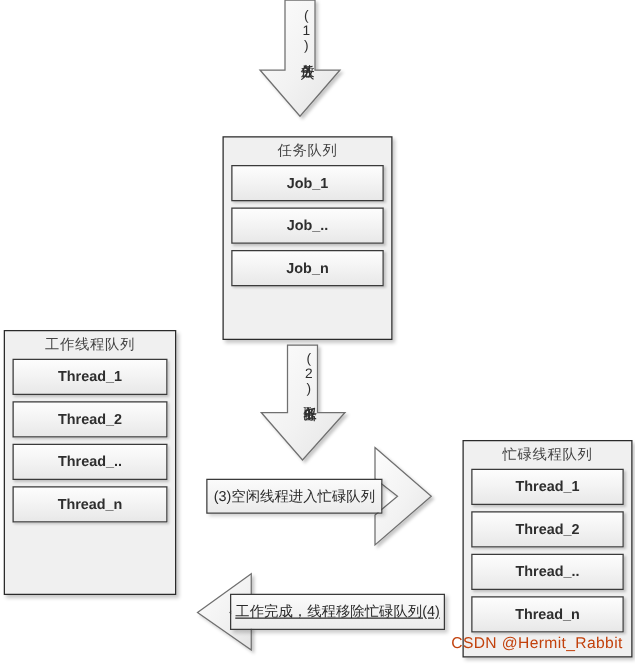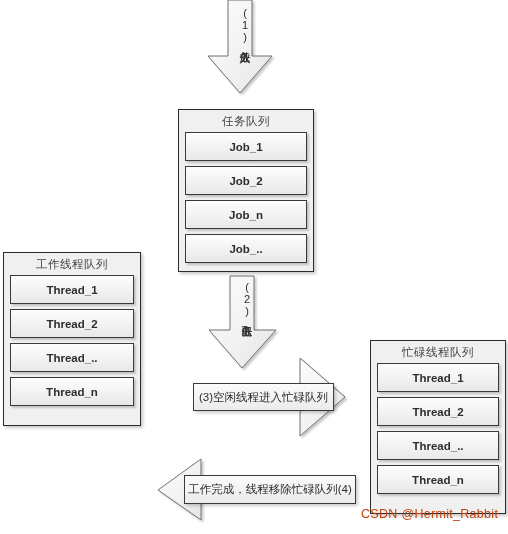--- a/index.html
+++ b/index.html
@@ -53,22 +53,22 @@
     align-items: center;
     justify-content: center;
     font-size: 11.5px;
     color: #2e2e2e;
     font-weight: bold;
   }
   .queue-item:last-child { margin-bottom: 0; }
 
   
   #task-queue      { left: 178px; top: 109px;  width: 136px; height: 163px; }
-  #worker-queue    { left: 3px;   top: 252px;  width: 138px; height: 174px; }
-  #busy-queue      { left: 370px; top: 340px;  width: 136px; height: 174px; }
+  #worker-queue    { left: 3px;   top: 264px;  width: 138px; height: 212px; }
+  #busy-queue      { left: 370px; top: 352px;  width: 136px; height: 174px; }
 
   
   #arrow-layer {
     position: absolute;
     left: 0; top: 0;
     width: 508px;
     height: 534px;
     pointer-events: none;
   }
 
@@ -93,22 +93,22 @@
     border: 1.3px solid #3a3a3a;
     background: linear-gradient(180deg, #fbfbfb 0%, #f3f3f3 50%, #ebebeb 100%);
     box-shadow: 2px 2px 3px rgba(0,0,0,0.20);
     display: flex;
     align-items: center;
     justify-content: center;
     font-size: 11.5px;
     color: #2b2b2b;
     white-space: nowrap;
   }
-  #label-idle   { left: 165px; top: 383px; width: 141px; height: 28px; margin-left: 28px; }
-  #label-done   { left: 184px; top: 475px; width: 172px; height: 29px; }
+  #label-idle   { left: 165px; top: 383px; width: 141px; height: 28px; }
+  #label-done   { left: 184px; top: 475px; width: 172px; height: 29px; text-decoration: underline; }
 
   
   #watermark {
     position: absolute;
     left: 361px;
     top: 507px;
     font-size: 12.5px;
     color: #c2410c;
     letter-spacing: 0.3px;
     white-space: nowrap;
@@ -139,23 +139,22 @@
 
     <polygon points="201,459 158,490 201,520 201,502 184,490 201,477" fill="url(#arrowGrad)" stroke="#6f6f6f" stroke-width="1" filter="url(#dropsh)"></polygon>
   </svg>
 
   <div class="v-label" id="label-put">(1)放入任务</div>
 
   <div class="queue-box" id="task-queue">
     <div class="queue-title">任务队列</div>
     <div class="queue-items">
       <div class="queue-item">Job_1</div>
-      <div class="queue-item">Job_2</div>
+      <div class="queue-item">Job_..</div>
       <div class="queue-item">Job_n</div>
-      <div class="queue-item">Job_..</div>
     </div>
   </div>
 
   <div class="v-label" id="label-take">(2)取出任务</div>
 
   <div class="queue-box" id="worker-queue">
     <div class="queue-title">工作线程队列</div>
     <div class="queue-items">
       <div class="queue-item">Thread_1</div>
       <div class="queue-item">Thread_2</div>

